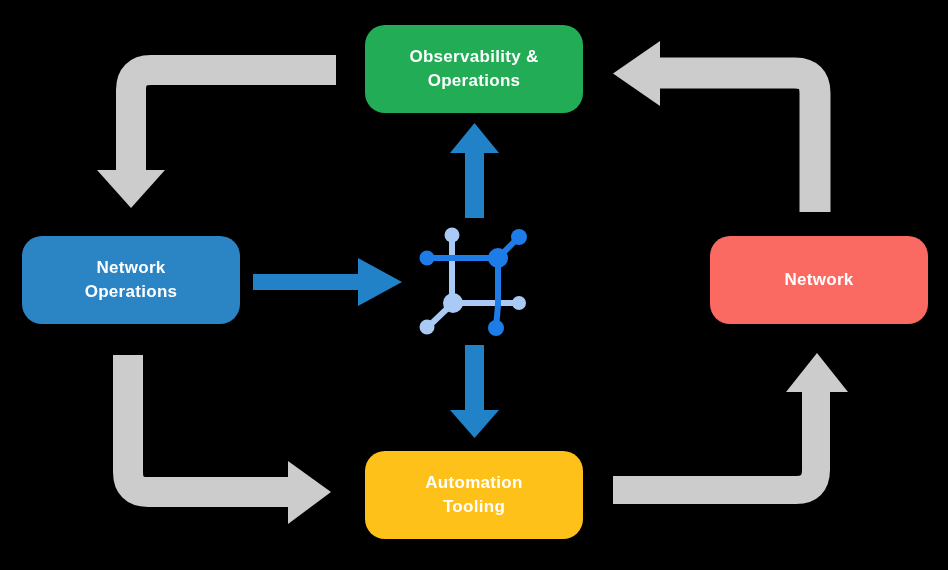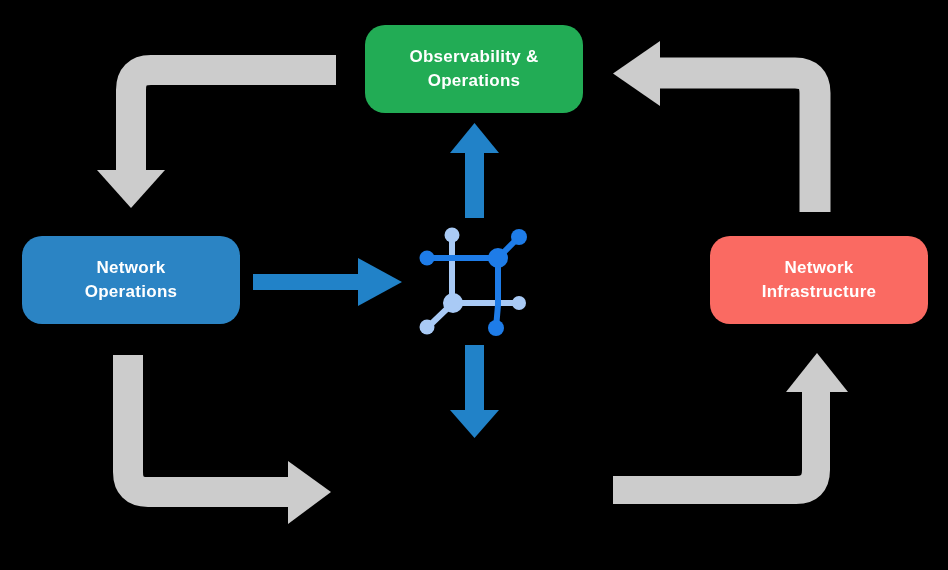--- a/index.html
+++ b/index.html
@@ -103,17 +103,20 @@
     <span>Operations</span>
   </div>
 
   <div class="node pos-operations" style="background-color: rgb(43, 132, 196);">
     <span>Network</span>
     <span>Operations</span>
   </div>
 
   <div class="node pos-infrastructure" style="background-color: rgb(250, 106, 98);">
     <span>Network</span>
-    <span>Infrastructure</span>
   </div>
 
+  <div class="node pos-tooling" style="background-color: rgb(254, 193, 25);">
+    <span>Automation</span>
+    <span>Tooling</span>
+  </div>
 
 </div>
 
 </body></html>

